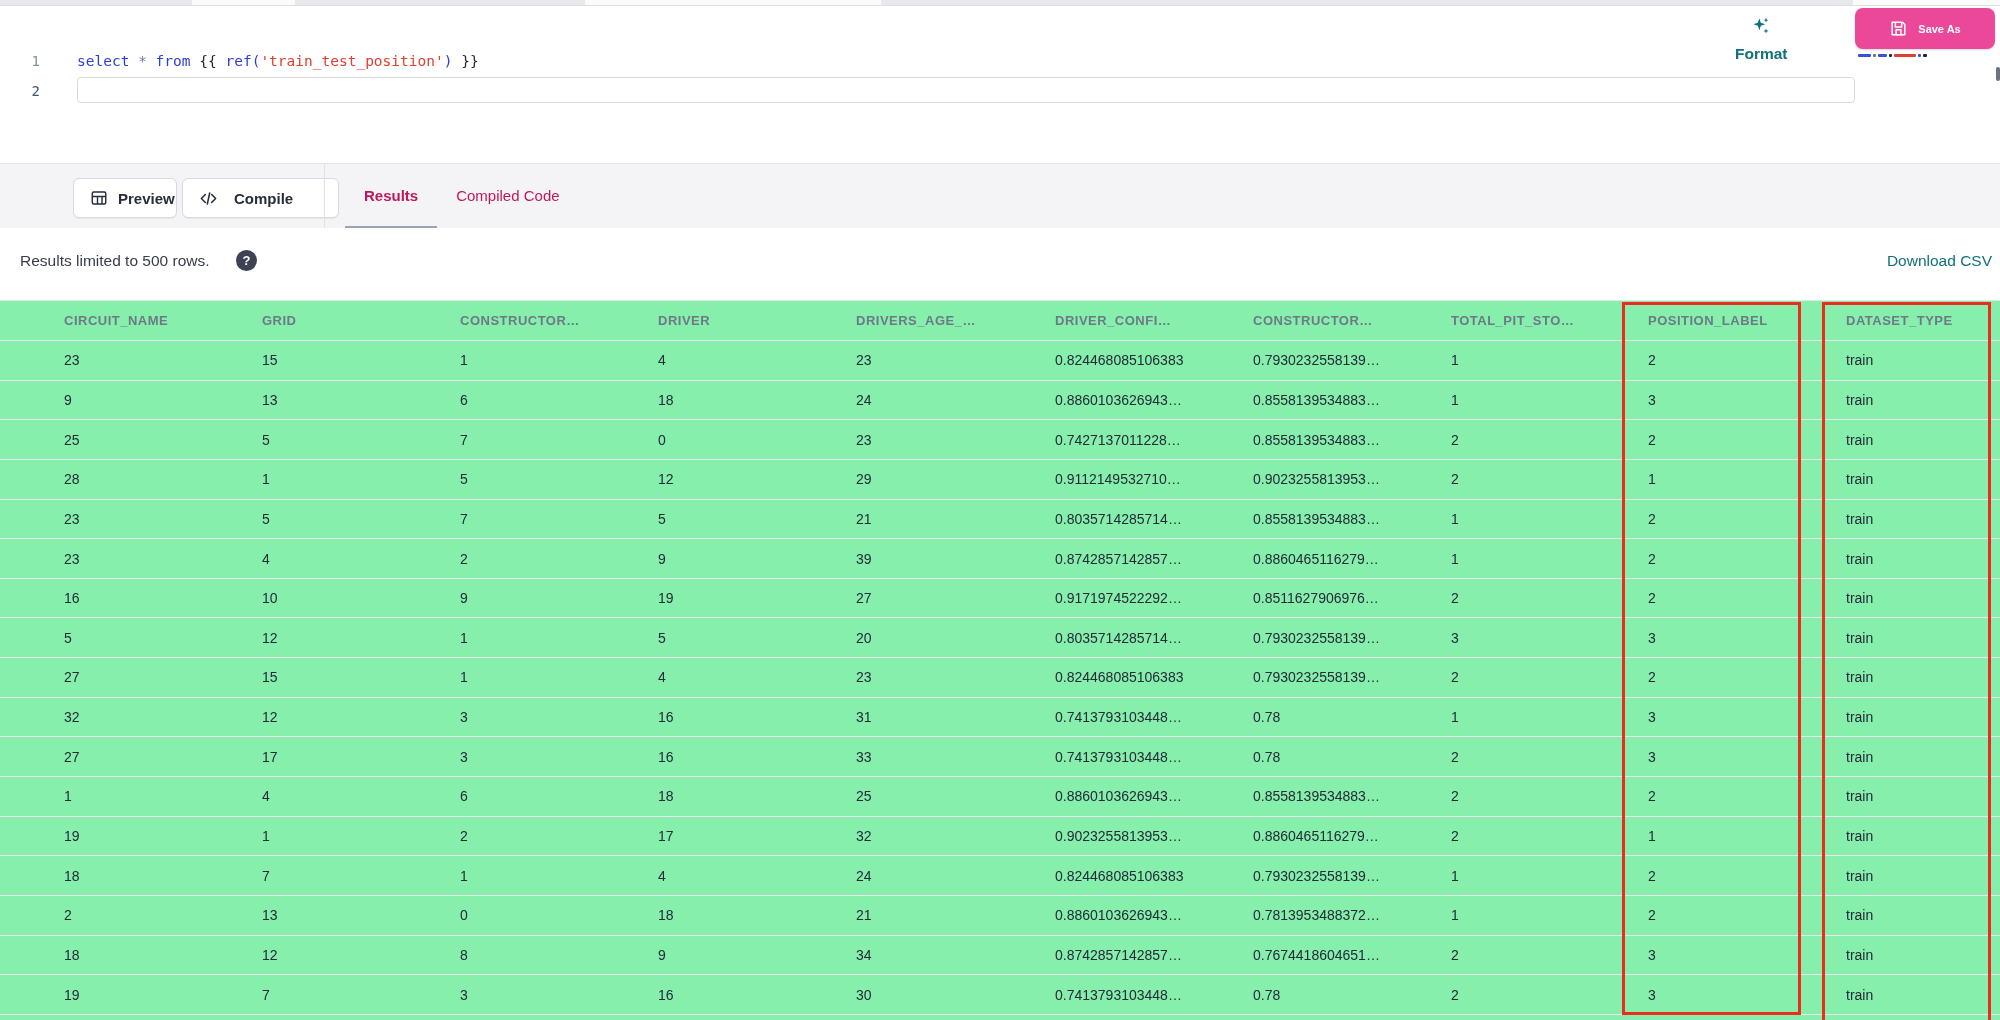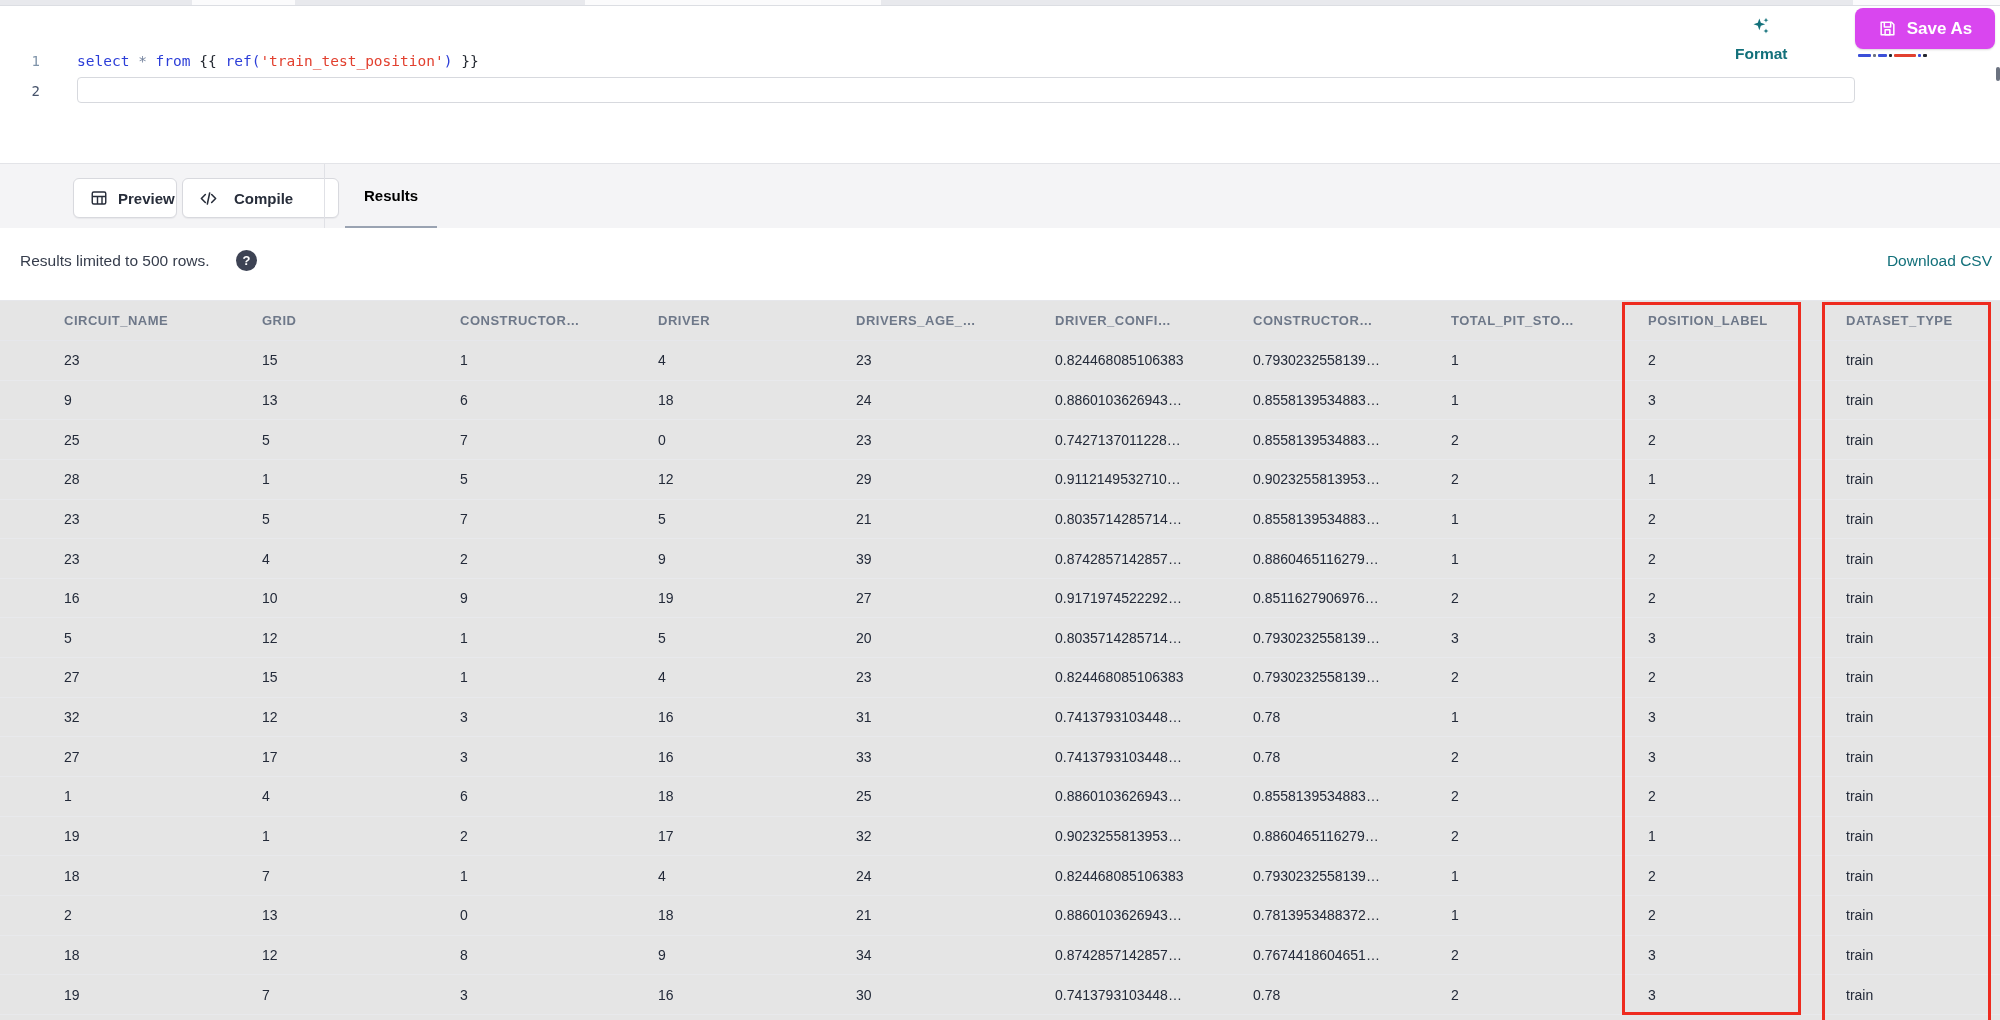--- a/index.html
+++ b/index.html
@@ -17,50 +17,50 @@
   .gutter .ln{display:block;height:30px;line-height:30px;color:#7e93a9;}
   .gutter .ln.active{color:#46536b;}
   .code-line{position:absolute;left:77px;top:40px;height:30px;line-height:30px;white-space:pre;
              font-family:"DejaVu Sans Mono",monospace;font-size:14.5px;}
   .tok-keyword{color:#2c3ed8;} .tok-operator{color:#71809c;} .tok-jinja{color:#262b33;}
   .tok-function{color:#2c3ed8;} .tok-string{color:#e2402f;text-align:right;} .tok-plain{color:#262b33;}
   .cursor-line-box{position:absolute;left:77px;top:71px;width:1776px;height:24px;
                    border:1px solid #d7d9de;border-radius:4px;background:#fff;}
   .format-btn{position:absolute;left:1735px;top:10px;height:36px;display:flex;align-items:center;gap:9px;
               color:#12707a;font-size:15.5px;font-weight:600;cursor:pointer;flex-direction:column;}
-  .saveas-btn{position:absolute;left:1855px;top:2px;width:140px;height:41px;background:#d946ef;border-radius:8px;
+  .saveas-btn{position:absolute;left:1855px;top:2px;width:140px;height:41px;background:#ec4899;border-radius:8px;
               display:flex;align-items:center;justify-content:center;gap:10px;color:#fff;
-              font-size:17px;font-weight:600;cursor:pointer;box-shadow:0 1px 2px rgba(0,0,0,.15);}
+              font-size:11px;font-weight:600;cursor:pointer;box-shadow:0 1px 2px rgba(0,0,0,.15);}
   .minimap{position:absolute;left:1858px;top:48px;display:flex;gap:2px;align-items:center;}
   .minimap i{display:block;height:3px;border-radius:1px;}
   .scrollthumb{position:absolute;left:1996px;top:61px;width:4px;height:14px;background:#6b7280;border-radius:2px;}
 
   
   .toolbar{position:absolute;left:0;top:163px;width:2000px;height:65px;background:#f4f4f6;
            border-top:1px solid #e3e4e8;}
   .tool-btn{position:absolute;top:14px;height:40px;background:#fff;border:1px solid #d8d9de;border-radius:6px;
             display:flex;align-items:center;gap:10px;padding:0 16px;font-size:15px;font-weight:600;color:#272d3a;
             box-shadow:0 1px 1px rgba(20,22,30,.05);cursor:pointer;box-sizing:border-box;}
   .btn-preview{left:28px;width:104px;margin-left:45px;}
   .btn-compile{left:182px;width:157px;gap:16px;}
   .vdiv{position:absolute;left:324px;top:0;width:1px;height:65px;background:#e0e1e6;}
   .tabs{position:absolute;left:345px;top:0;height:65px;display:flex;}
-  .tab{height:62px;padding:0 19px;display:flex;align-items:center;font-size:15px;color:#000000;
+  .tab{height:62px;padding:0 19px;display:flex;align-items:center;font-size:15px;color:#be185d;
        border-bottom:3px solid transparent;cursor:pointer;}
   .tab.active{font-weight:600;border-bottom:3px solid #9aa3b2;}
 
   
   .resultsbar{position:absolute;left:0;top:228px;width:2000px;height:72px;background:#fff;}
   .limit-text{position:absolute;left:20px;top:24px;font-size:15.5px;color:#363d4c;}
   .help-icon{position:absolute;left:236px;top:22px;width:21px;height:21px;border-radius:50%;background:#3d4354;
              color:#fff;font-size:13px;font-weight:700;display:flex;align-items:center;justify-content:center;cursor:pointer;}
   .download-link{position:absolute;right:8px;top:24px;font-size:15.5px;color:#12707a;cursor:pointer;}
 
   
-  .rtable{position:absolute;left:0;top:300px;width:2000px;height:720px;background:#e5e5e5;}
+  .rtable{position:absolute;left:0;top:300px;width:2000px;height:720px;background:#86efac;}
   .thead,.trow{display:grid;box-sizing:border-box;padding-left:64px;
         grid-template-columns:198px 198px 198px 198px 199px 198px 198px 197px 198px 1fr;align-items:center;}
   .thead{height:41px;border-top:1px solid #e6e7eb;border-bottom:1px solid #e6e7eb;}
   .th{font-size:13px;font-weight:700;color:#6e7889;letter-spacing:.5px;text-transform:uppercase;
       white-space:nowrap;overflow:hidden;}
   .trow{height:39.65px;border-bottom:1px solid #e8e9ec;}
   .td{font-size:14px;color:#232a39;white-space:nowrap;overflow:hidden;}
   .hl-box{position:absolute;border:3px solid #ee2b1f;pointer-events:none;}
   .hl-box-1{left:1622px;top:2px;width:173px;height:707px;}
   .hl-box-2{left:1822px;top:2px;width:163px;height:716px;}
@@ -134,20 +134,21 @@
       <span>
         <svg width="19" height="19" viewBox="0 0 24 24" fill="none" stroke="#272d3a" stroke-width="2" stroke-linecap="round" stroke-linejoin="round">
           <path d="M8 7l-5 5 5 5M16 7l5 5-5 5M13.5 5l-3 14"></path>
         </svg>
       </span>
       <span>Compile</span>
     </div>
     <div class="vdiv"></div>
     <div class="tabs">
         <div class="tab active">Results</div>
+        <div class="tab">Compiled Code</div>
       </div>
   </div>
 
   <div class="resultsbar">
     <div class="limit-text">Results limited to 500 rows.</div>
     <div class="help-icon">?</div>
     <div class="download-link">Download CSV</div>
   </div>
 
   <div class="rtable">

